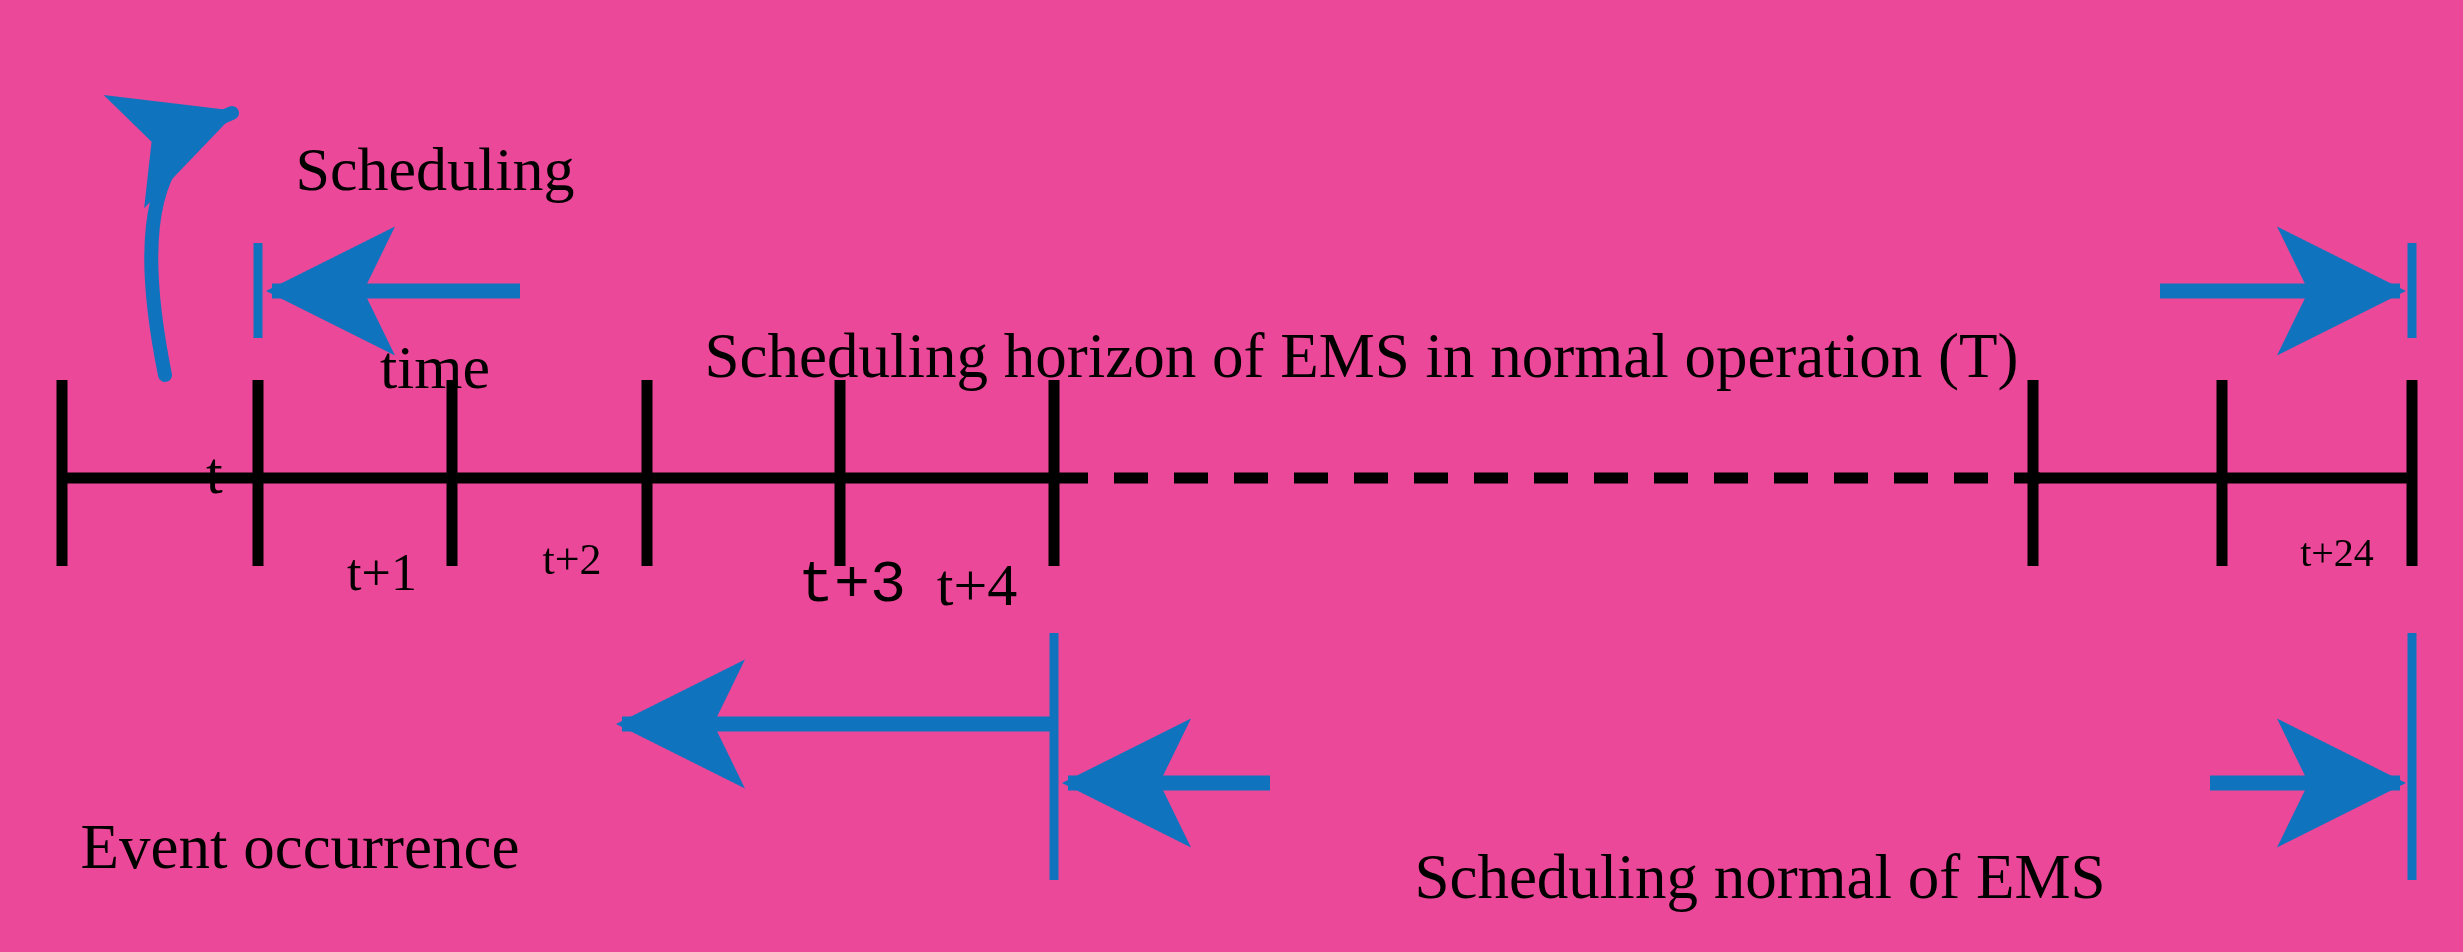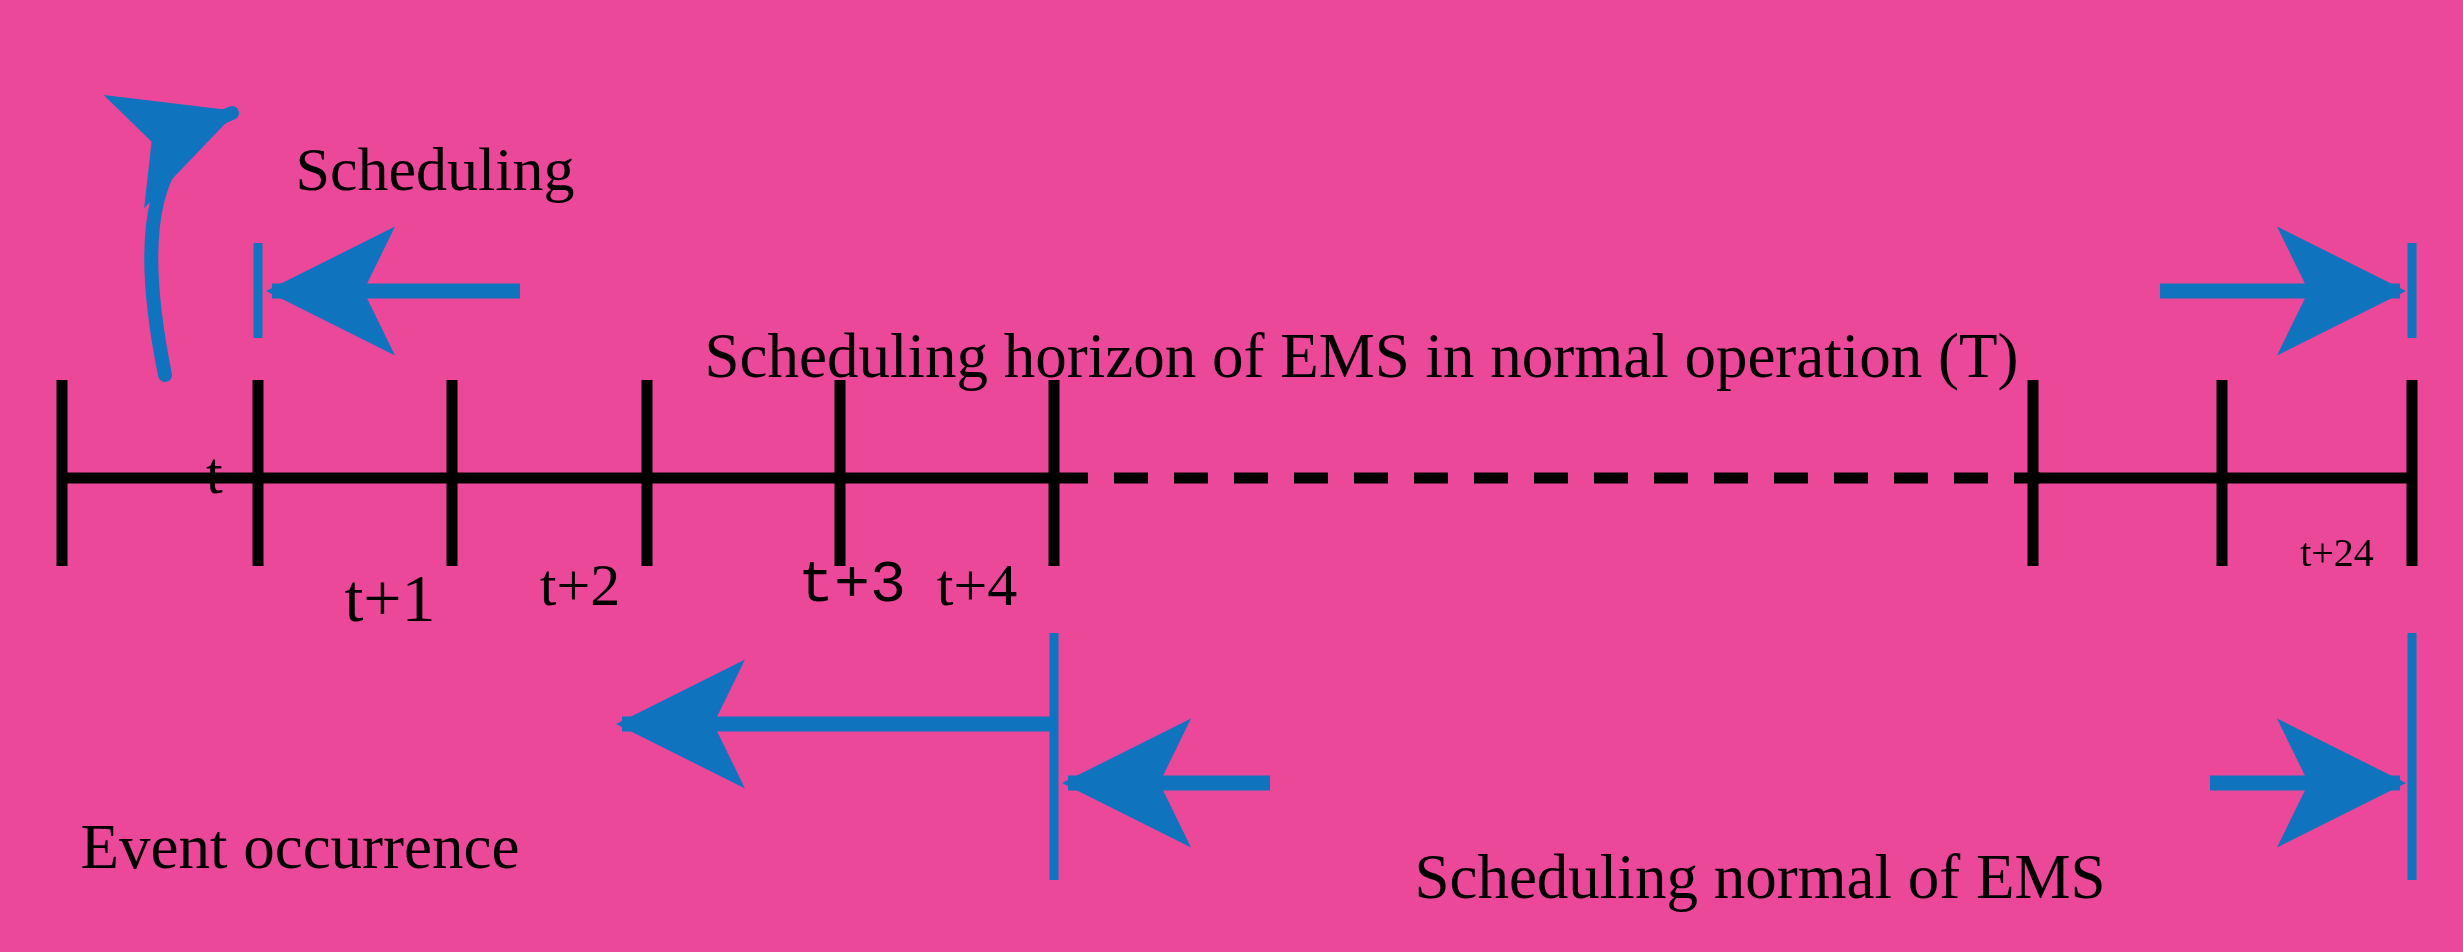--- a/index.html
+++ b/index.html
@@ -55,34 +55,35 @@
 
     <line x1="1050" y1="724" x2="622" y2="724" stroke="#1073BE" stroke-width="15" marker-end="url(#bluehead)"></line>
 
     <line x1="2412" y1="633" x2="2412" y2="880" stroke="#1073BE" stroke-width="9"></line>
     <line x1="1270" y1="783" x2="1068" y2="783" stroke="#1073BE" stroke-width="15" marker-end="url(#bluehead)"></line>
     <line x1="2210" y1="783" x2="2400" y2="783" stroke="#1073BE" stroke-width="15" marker-end="url(#bluehead)"></line>
   </svg>
 
   <div class="lbl ctr" style="left:255px;top:6px;width:360px;font-size:62px;">
     <div>Scheduling</div>
+    <div>time</div>
   </div>
 
   <div class="lbl" style="left:146px;top:378px;font-size:60px;">
     <span>t</span>
   </div>
 
   <div class="lbl ctr" style="left:480px;top:256px;width:1700px;font-size:63px;">
     <span>Scheduling horizon of EMS in normal operation (T)</span>
   </div>
 
-  <div class="lbl ctr" style="left:265px;top:490px;width:182px;font-size:68px;text-align:center;">
+  <div class="lbl ctr" style="left:265px;top:490px;width:182px;font-size:52px;text-align:center;">
     <span>t+1</span>
   </div>
-  <div class="lbl ctr" style="left:459px;top:490px;width:182px;font-size:60px;">
+  <div class="lbl ctr" style="left:459px;top:490px;width:182px;font-size:44px;">
     <span>t+2</span>
   </div>
   <div class="lbl ctr" style="left:654px;top:490px;width:180px;font-size:60px;font-family:Liberation Mono, monospace;">
     <span>t+3</span>
   </div>
   <div class="lbl ctr" style="left:847px;top:490px;width:200px;font-size:60px;">
     <span>t+4</span>
   </div>
   <div class="lbl ctr" style="left:2229px;top:490px;width:176px;font-size:40px;">
     <span>t+24</span>

